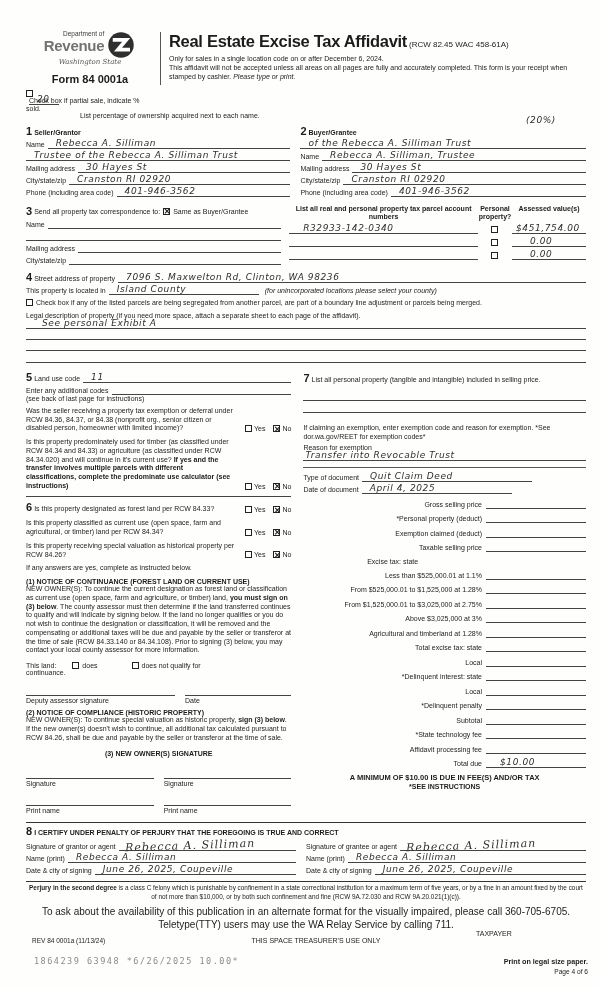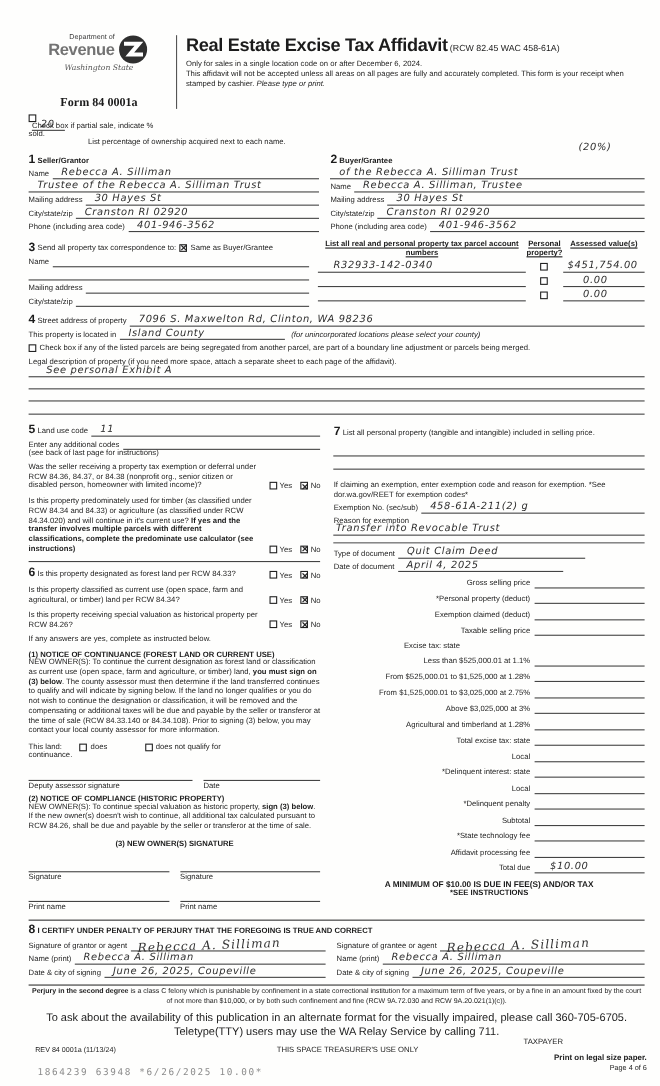--- a/index.html
+++ b/index.html
@@ -41,40 +41,40 @@
   .qtext { flex:1; line-height:1.25; padding-right:4px; }
   .yn { white-space:nowrap; padding-bottom:1px; }
   .yn .cb { margin:0 2px 0 6px; }
   
   .header { display:flex; align-items:flex-start; }
   .logo-block { width:128px; flex:none; text-align:center; }
   .logo-row { display:flex; align-items:flex-start; justify-content:center; }
   .dept { font-size:6.5px; color:#3a3a3a; text-align:right; }
   .rev { font-size:15px; font-weight:bold; color:#737373; letter-spacing:-.3px; }
   .wa { font-family:"DejaVu Serif", serif; font-style:italic; font-size:7px; color:#555; margin-top:-2px; }
-  .formno { font-size:11px; font-weight:bold; margin-top:21px;font-family:Liberation Serif, serif; }
+  .formno { font-size:11px; font-weight:bold; margin-top:7px; }
   .hdr-div { width:0; border-left:1.6px solid #555; align-self:stretch; margin:2px 8px 0 6px; }
   .title-block { flex:1; padding-top:2px; }
   .title { font-size:16.5px; font-weight:bold; letter-spacing:-.3px; }
   .title-ref { font-size:8px; }
   .hnotes { margin-top:3px; line-height:1.3; font-size:7px; }
   .partial-row { display:flex; align-items:flex-start; margin-top:5px;flex-direction:column; }
   .pct-line { display:inline-block; width:30px; border-bottom:1px solid #444; margin:0 3px; position:relative; }
   .pct-line .hw { position:absolute; left:8px; bottom:0; }
   .own-note { margin-left:54px; }
   
   .grid12 { display:flex; margin-top:6px; }
   .col-s { width:49%; padding-right:10px; position:relative; }
   .col-b { width:51%; position:relative; }
   .sec-title { margin-bottom:1px; }
   .pct-hand { position:absolute; top:-9px; right:30px; }
   
   .grid3 { display:flex; margin-top:8px; }
   .c3l { width:47%; padding-right:8px; }
-  .c3r { width:53%;text-decoration:underline; }
+  .c3r { width:53%; }
   .ptable-head { display:flex; text-align:center; font-weight:bold; line-height:1.15; }
   .ph1 { flex:1; } .ph2 { width:34px; flex:none; } .ph3 { width:74px; flex:none; }
   .prow { display:flex; align-items:flex-end; margin-top:3px; }
   .pcell1 { flex:1; border-bottom:1px solid #444; min-height:10px; position:relative; text-align:center; }
   .pcell1 .hw, .pcell3 .hw { position:absolute; left:4px; bottom:0; }
   .pcell2 { width:34px; flex:none; text-align:center; padding-bottom:1px; }
   .pcell3 { width:74px; flex:none; border-bottom:1px solid #444; min-height:10px; position:relative; }
   
   .sec4 { margin-top:6px; }
   .blank-line { border-bottom:1px solid #444; height:10px; }
@@ -425,26 +425,20 @@
         </div>
       </div>
     </div>
 
     <div class="colR">
       <div style="line-height:1.3;"><span class="num">7</span><span>List all personal property (tangible and intangible) included in selling price.</span></div>
       <div class="blank-line" style="margin-top:6px;"></div>
       <div class="blank-line" style="margin-top:2px;"></div>
 
       <div style="margin-top:10px;line-height:1.3;">If claiming an exemption, enter exemption code and reason for exemption. *See dor.wa.gov/REET for exemption codes*</div>
-      <div class="frow">
-        <span class="flabel">Exemption No. (sec/sub)</span>
-        <span class="fline">
-            <span class="hw">458-61A-211(2) g</span>
-          </span>
-      </div>
       <div style="margin-top:3px;">Reason for exemption</div>
       <div class="blank-line" style="position:relative;">
           <span class="hw" style="position:absolute;left:2px;bottom:0;margin-top:15px;">Transfer into Revocable Trust</span>
         </div>
 
       <div class="sep7"></div>
 
       <div class="frow" style="margin-top:5px;">
         <span class="flabel">Type of document</span>
         <span class="fline" style="max-width:170px;">

